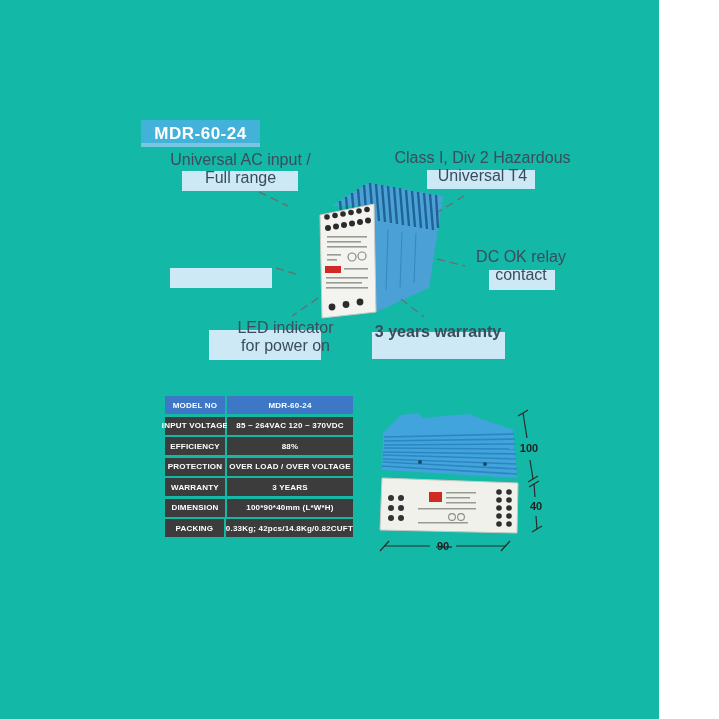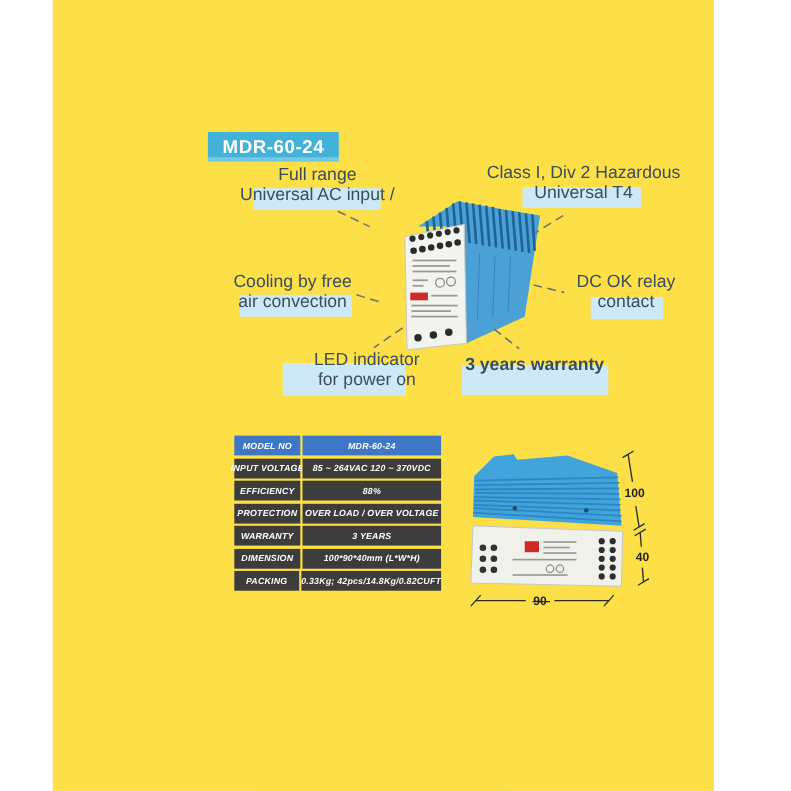--- a/index.html
+++ b/index.html
@@ -1,19 +1,18 @@
 <!DOCTYPE html>
 <html><head>
 <meta charset="utf-8">
 <style>
   html,body{margin:0;padding:0;background:#ffffff;}
   #canvas{
-    position:relative;width:601px;height:719px;background:#fde047;overflow:hidden;
+    position:relative;width:659px;height:719px;background:#14b8a6;overflow:hidden;
     font-family:"Liberation Sans",sans-serif;
-    margin-left:48px;
   }
   
   .badge{
     position:absolute;left:141px;top:120px;width:119px;height:27px;
     background:#43b2d9;color:#ffffff;font-weight:bold;font-size:17px;letter-spacing:.5px;
     display:flex;align-items:center;justify-content:center;
     box-shadow:inset 0 -4px 0 rgba(255,255,255,.28);
   }
   
   .callout{
@@ -32,21 +31,21 @@
   .co5{left:218px;top:319px;width:135px;}
   .hl5{left:209px;top:330px;width:112px;height:30px;}
   .co6{left:368px;top:323px;width:140px;font-weight:bold;}
   .hl6{left:372px;top:332px;width:133px;height:27px;}
   
   .lines{position:absolute;left:0;top:0;z-index:3;pointer-events:none;}
   
   .product-main{position:absolute;left:300px;top:170px;width:148px;height:152px;z-index:2;}
   .product-dim{position:absolute;left:372px;top:400px;width:222px;height:190px;}
   
-  .spec-table{position:absolute;left:165px;top:396px;width:188px;font-style:italic;}
+  .spec-table{position:absolute;left:165px;top:396px;width:188px;}
   .spec-row{display:flex;height:18px;margin-bottom:2.5px;}
   .spec-cell{
     display:flex;align-items:center;justify-content:center;
     background:#3c3c3c;color:#ffffff;font-size:8px;font-weight:bold;letter-spacing:.2px;
     white-space:nowrap;
   }
   .spec-label{width:60px;margin-right:2px;}
   .spec-value{flex:1;}
   .spec-row.header .spec-cell{background:#3d77c5;}
   .dim-text{font-weight:bold;font-size:11px;fill:#1f1f1f;font-family:"Liberation Sans",sans-serif;}
@@ -59,30 +58,26 @@
   <div class="badge">MDR-60-24</div>
 
   <div class="hl hl1"></div>
   <div class="hl hl2"></div>
   <div class="hl hl3"></div>
   <div class="hl hl4"></div>
   <div class="hl hl5"></div>
   <div class="hl hl6"></div>
 
   <div class="callout co1">
+    <div>Universal AC input /</div>
     <div>Full range</div>
-    <div>Universal AC input /</div>
   </div>
   <div class="callout co2">
     <div>Class I, Div 2 Hazardous</div>
     <div>Universal T4</div>
-  </div>
-  <div class="callout co3">
-    <div>Cooling by free</div>
-    <div>air convection</div>
   </div>
   <div class="callout co4">
     <div>DC OK relay</div>
     <div>contact</div>
   </div>
   <div class="callout co5">
     <div>LED indicator</div>
     <div>for power on</div>
   </div>
   <div class="callout co6">

